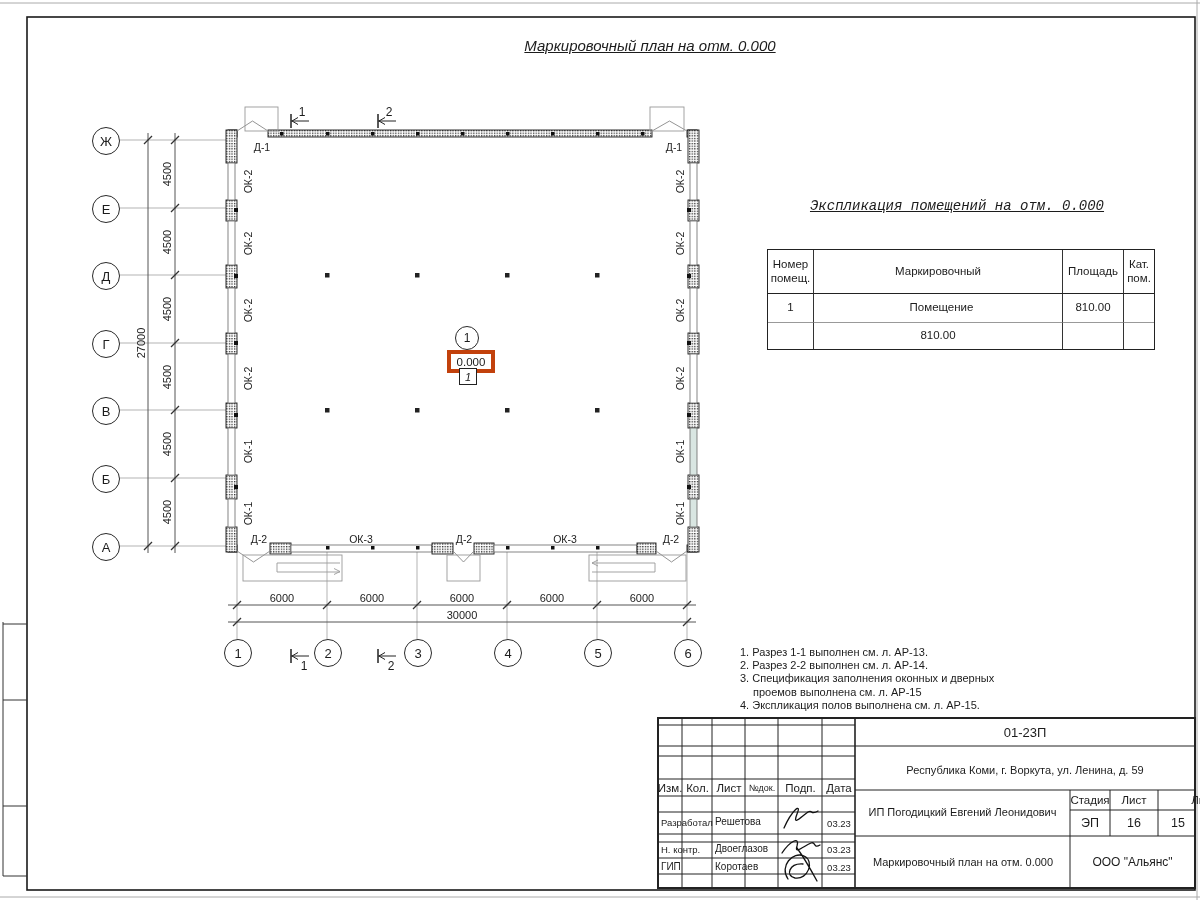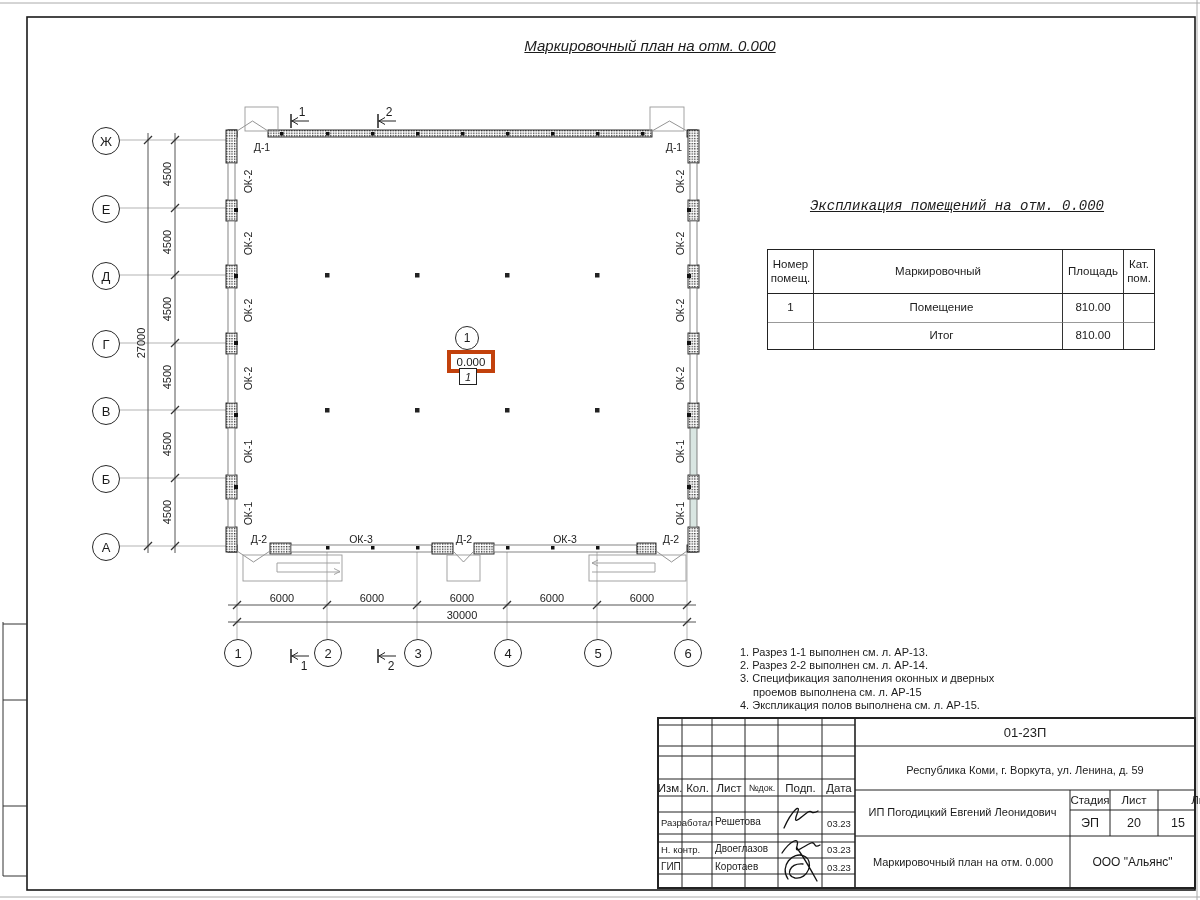--- a/index.html
+++ b/index.html
@@ -328,21 +328,20 @@
 <div class="exp-table">
   <div class="hdr">Номер помещ.</div>
   <div class="hdr">Маркировочный</div>
   <div class="hdr">Площадь</div>
   <div class="hdr">Кат. пом.</div>
   <div>1</div>
   <div class="left">Помещение</div>
   <div>810.00</div>
   <div></div>
   <div></div>
-  <div class="left">Итог</div>
   <div>810.00</div>
   <div></div>
 </div>
 
 <div class="notes">
   <div>1. Разрез 1-1 выполнен см. л. АР-13.</div>
   <div>2. Разрез 2-2 выполнен см. л. АР-14.</div>
   <div>3. Спецификация заполнения оконных и дверных</div>
   <div class="indent">проемов выполнена см. л. АР-15</div>
   <div>4. Экспликация полов выполнена см. л. АР-15.</div>
@@ -366,19 +365,19 @@
 <div class="t c" style="left:823px;top:861px;width:32px;height:12px;font-size:9.5px;">03.23</div>
 
 <div class="t c" style="left:855px;top:724px;width:340px;height:16px;font-size:13px;">01-23П</div>
 <div class="t c" style="left:855px;top:763px;width:340px;height:13px;font-size:11px;">Республика Коми, г. Воркута, ул. Ленина, д. 59</div>
 <div class="t c wrap" style="left:860px;top:798px;width:205px;height:30px;font-size:11px;line-height:1.2;">ИП Погодицкий Евгений Леонидович</div>
 
 <div class="t c" style="left:1070px;top:793px;width:40px;height:14px;font-size:11.5px;">Стадия</div>
 <div class="t c" style="left:1110px;top:793px;width:48px;height:14px;font-size:11.5px;">Лист</div>
 <div class="t c" style="left:1158px;top:793px;width:40px;height:14px;font-size:11.5px;padding-left:32px;">Листов</div>
 <div class="t c" style="left:1070px;top:815px;width:40px;height:15px;font-size:12.5px;">ЭП</div>
-<div class="t c" style="left:1110px;top:815px;width:48px;height:15px;font-size:12.5px;">20</div>
+<div class="t c" style="left:1110px;top:815px;width:48px;height:15px;font-size:12.5px;">16</div>
 <div class="t c" style="left:1158px;top:815px;width:40px;height:15px;font-size:12.5px;">15</div>
 
 <div class="t c" style="left:858px;top:855px;width:210px;height:14px;font-size:11px;">Маркировочный план на отм. 0.000</div>
 <div class="t c" style="left:1070px;top:855px;width:125px;height:14px;font-size:12px;">ООО "Альянс"</div>
 
 </div>
 
 </body></html>

